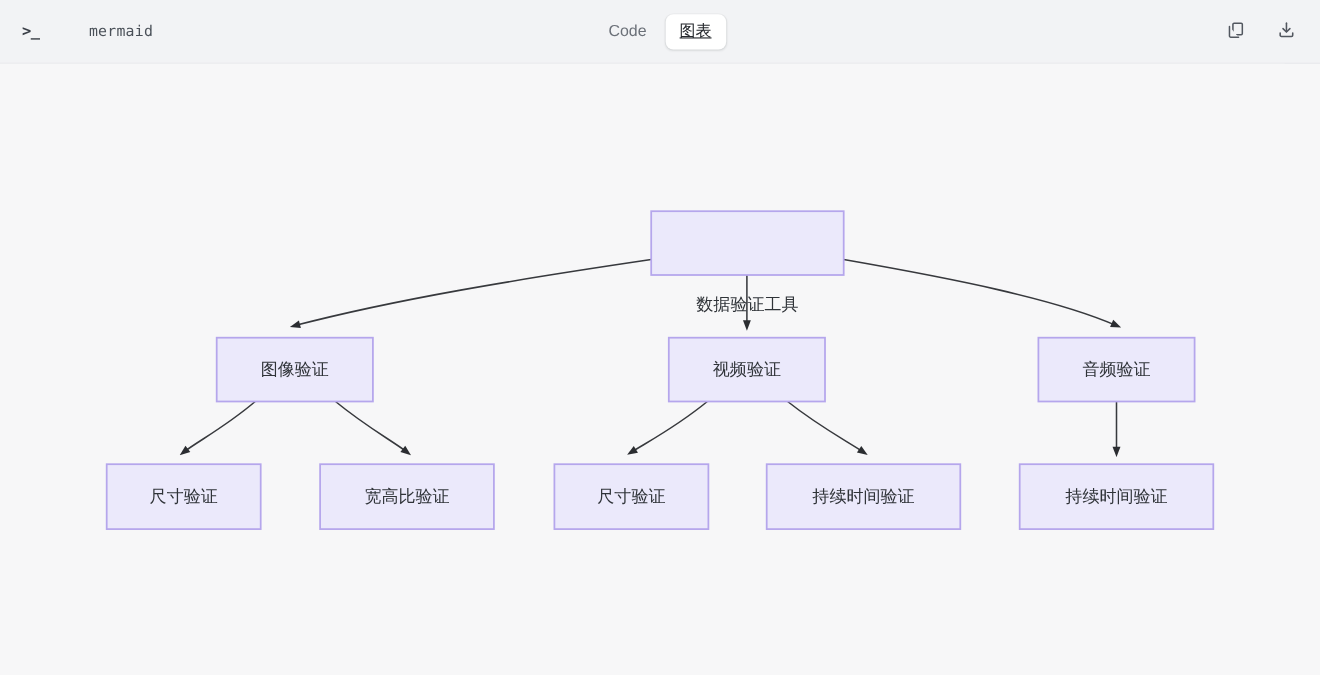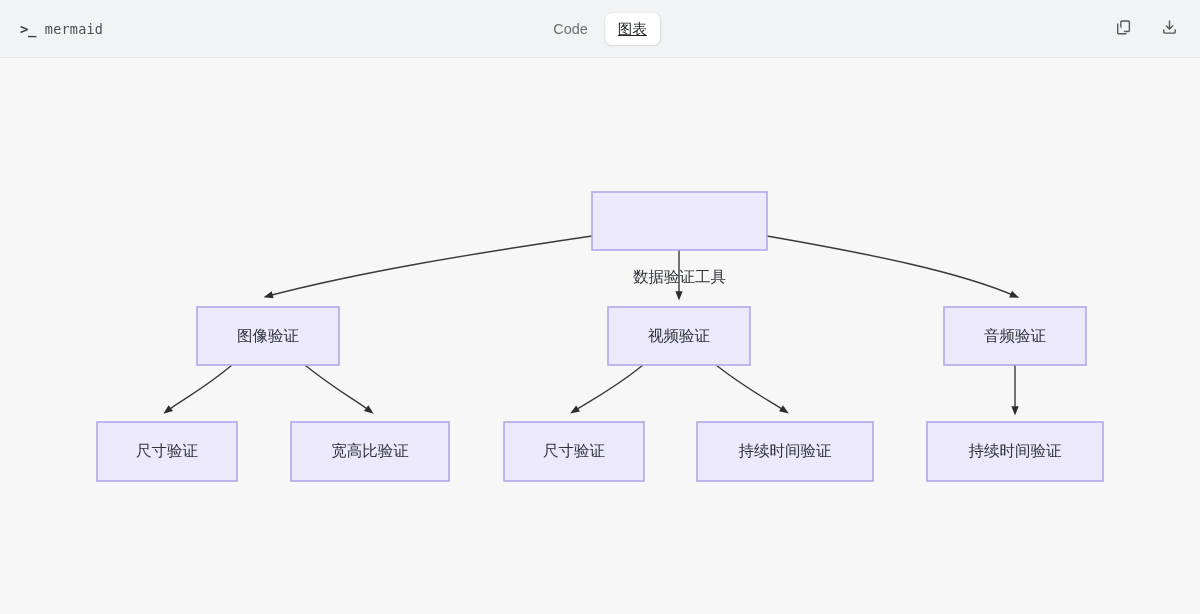--- a/index.html
+++ b/index.html
@@ -49,20 +49,21 @@
     font-size: 14px;
     font-weight: 700;
     color: #3a3f47;
     letter-spacing: -0.5px;
   }
   .brand-name {
     font-family: "DejaVu Sans Mono", "Liberation Mono", monospace;
     font-size: 13.5px;
     color: #4a5058;
     letter-spacing: 0.2px;
+    margin-left: 36px;
   }
 
   .tabs {
     position: absolute;
     left: 50%;
     transform: translateX(-50%);
     display: flex;
     align-items: center;
     gap: 4px;
   }

